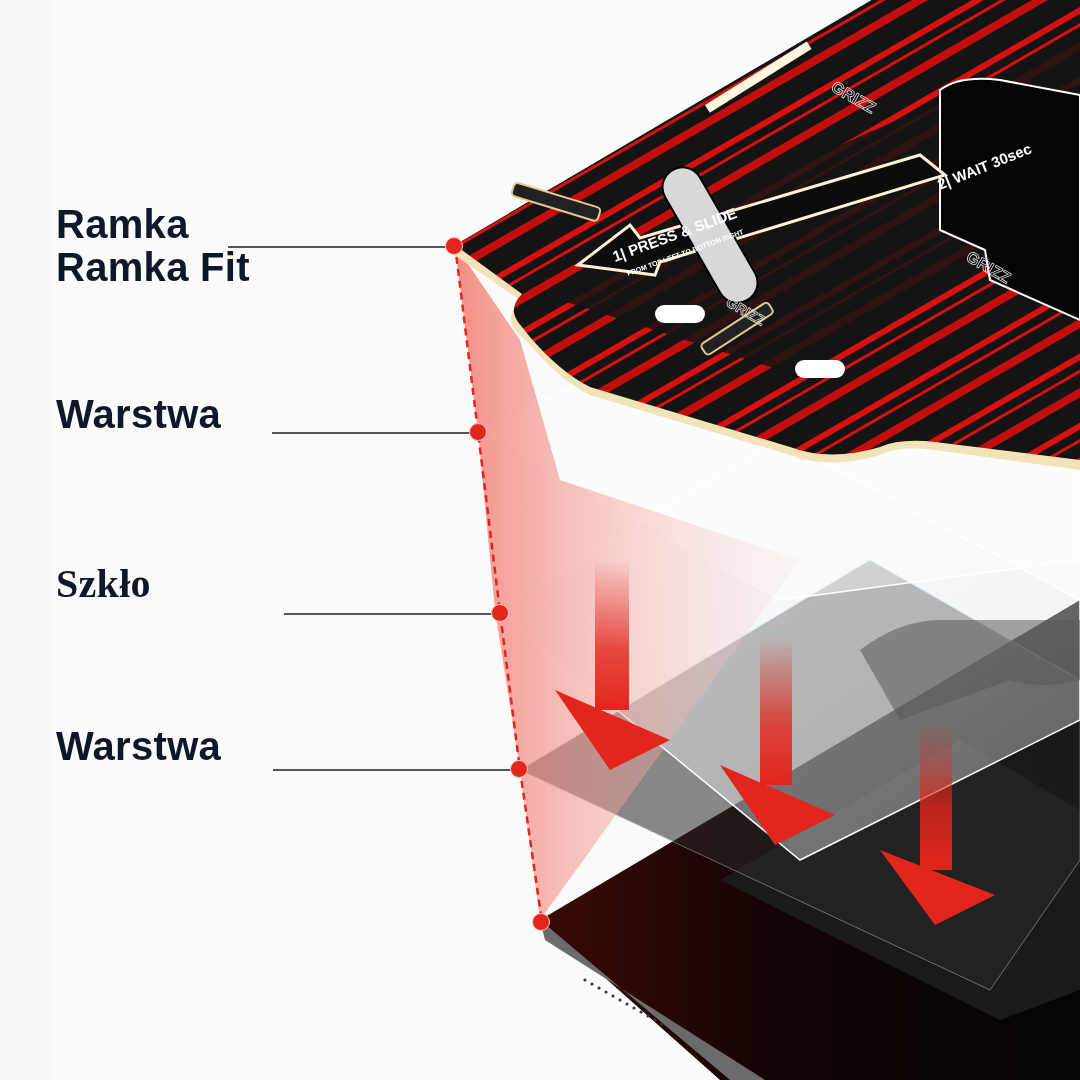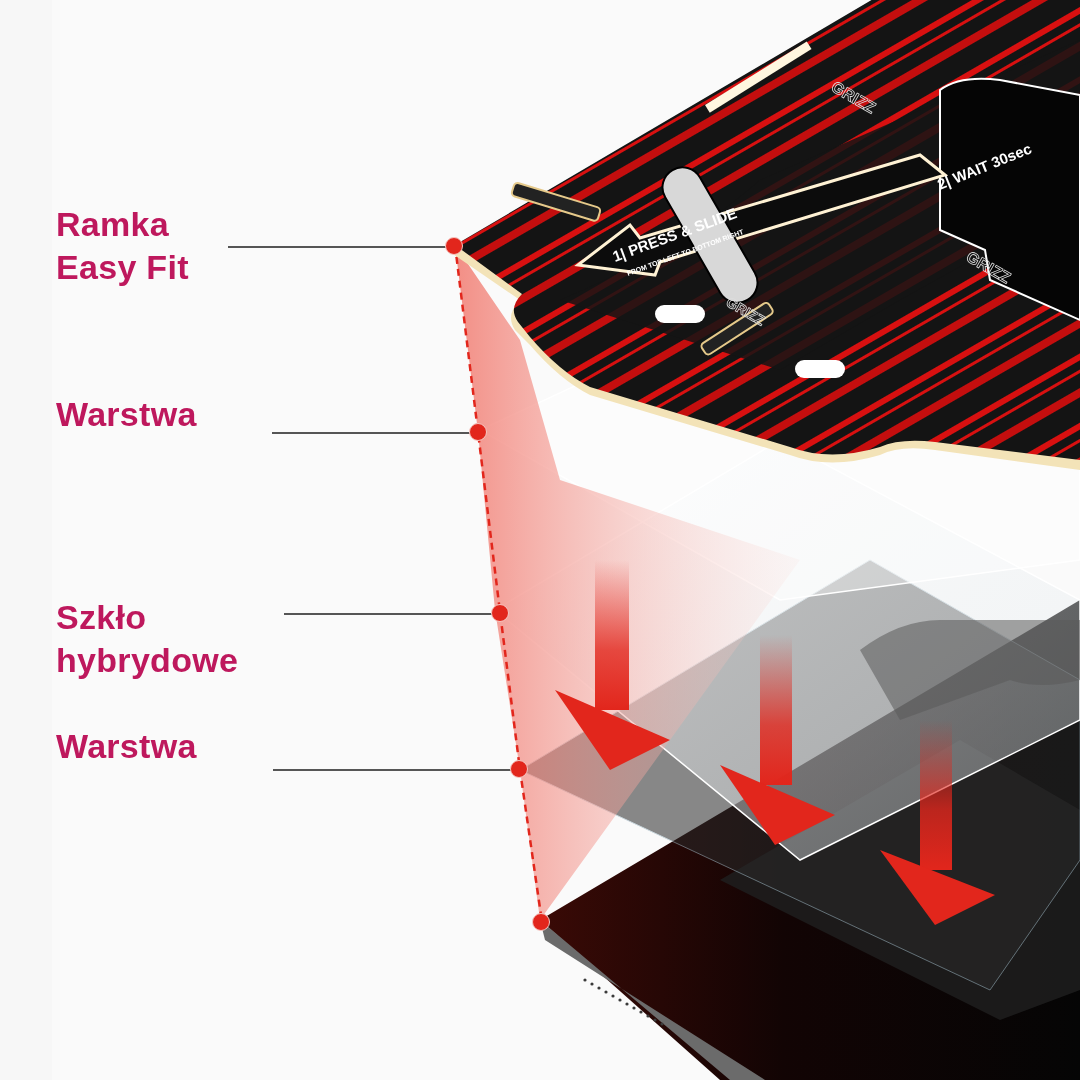--- a/index.html
+++ b/index.html
@@ -4,22 +4,22 @@
 <style>
   html, body { margin: 0; padding: 0; }
   body {
     width: 1080px; height: 1080px; overflow: hidden;
     background: #fafafa; position: relative;
     font-family: "Liberation Sans", "DejaVu Sans", sans-serif;
   }
   .edge-strip { position: absolute; left: 0; top: 0; width: 52px; height: 1080px; background: #f7f7f7; }
   .stage { position: absolute; left: 0; top: 0; width: 1080px; height: 1080px; }
   .label {
-    position: absolute; left: 56px; color: #be185d;
-    font-size: 34px; line-height: 43px; font-weight: 700; letter-spacing: 0.3px;
+    position: absolute; left: 56px; color: #0f172a;
+    font-size: 40px; line-height: 43px; font-weight: 700; letter-spacing: 0.3px;
   }
   .label span { display: block; }
   .leader { position: absolute; height: 2px; background: #555; }
   .dot {
     position: absolute; width: 18px; height: 18px; border-radius: 50%;
     background: #e2261c; border: 1px solid #f5c7c2; box-sizing: border-box;
   }
   .step-text { font-family: "Liberation Sans", sans-serif; font-weight: 700; }
 </style>
 </head>
@@ -123,34 +123,33 @@
     <text class="step-text" x="940" y="190" font-size="15" fill="#ffffff" transform="rotate(-22 940 190)">2| WAIT 30sec</text>
 
     <text class="step-text" x="830" y="90" font-size="16" fill="none" stroke="#dddddd" stroke-width="0.8" transform="rotate(30 830 90)">GRIZZ</text>
     <text class="step-text" x="965" y="260" font-size="16" fill="none" stroke="#dddddd" stroke-width="0.8" transform="rotate(30 965 260)">GRIZZ</text>
     <text class="step-text" x="725" y="305" font-size="14" fill="none" stroke="#dddddd" stroke-width="0.8" transform="rotate(30 725 305)">GRIZZ</text>
   </g>
 </svg>
 
 <div class="label" style="top:203px;">
   <span>Ramka</span>
-  <span>Easy Fit</span>
+  <span>Ramka Fit</span>
 </div>
 <div class="leader" style="left:228px; top:246px; width:220px;"></div>
 <div class="dot" style="left:445px; top:237px;"></div>
 
 <div class="label" style="top:393px;">
   <span>Warstwa</span>
 </div>
 <div class="leader" style="left:272px; top:432px; width:200px;"></div>
 <div class="dot" style="left:469px; top:423px;"></div>
 
-<div class="label" style="top:596px;">
+<div class="label" style="top:562px;font-family:Liberation Serif, serif;">
   <span>Szkło</span>
-  <span>hybrydowe</span>
 </div>
 <div class="leader" style="left:284px; top:613px; width:210px;"></div>
 <div class="dot" style="left:491px; top:604px;"></div>
 
 <div class="label" style="top:725px;">
   <span>Warstwa</span>
 </div>
 <div class="leader" style="left:273px; top:769px; width:240px;"></div>
 <div class="dot" style="left:510px; top:760px;"></div>
 

